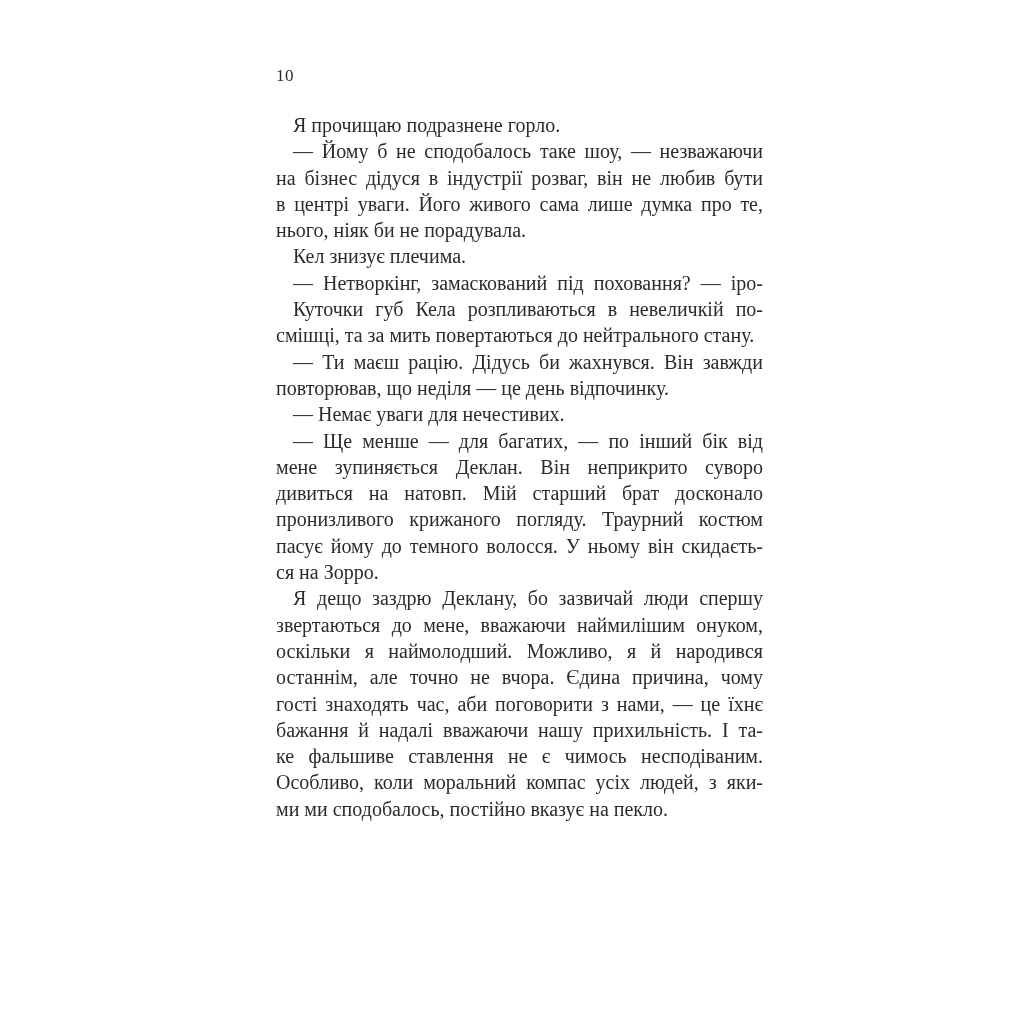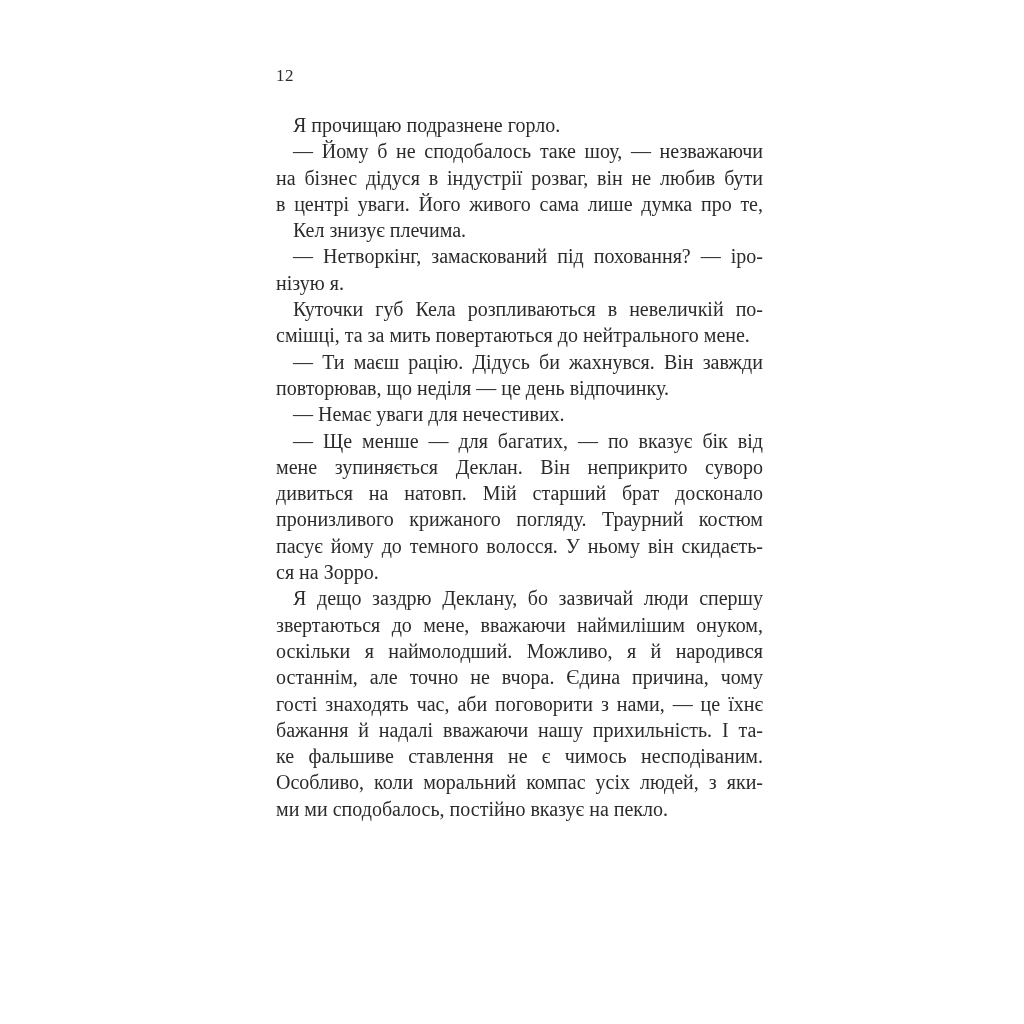--- a/index.html
+++ b/index.html
@@ -47,50 +47,50 @@
     -moz-text-align-last: justify;
   }
   .line.fl {
     text-indent: 17px;
   }
 </style>
 </head>
 <body>
 
 <div class="page">
-  <div class="page-number">12</div>
+  <div class="page-number">10</div>
   <div class="text-block" id="text-block">
       <div class="para">
         <div class="line fl">Я прочищаю подразнене горло.</div>
       </div>
       <div class="para">
         <div class="line fl jl">— Йому б не сподобалось таке шоу, — незважаючи</div>
         <div class="line jl">на бізнес дідуся в індустрії розваг, він не любив бути</div>
         <div class="line jl">в центрі уваги. Його живого сама лише думка про те,</div>
+        <div class="line">нього, ніяк би не порадувала.</div>
       </div>
       <div class="para">
         <div class="line fl">Кел знизує плечима.</div>
       </div>
       <div class="para">
         <div class="line fl jl">— Нетворкінг, замаскований під поховання? — іро-</div>
-        <div class="line">нізую я.</div>
       </div>
       <div class="para">
         <div class="line fl jl">Куточки губ Кела розпливаються в невеличкій по-</div>
-        <div class="line">смішці, та за мить повертаються до нейтрального мене.</div>
+        <div class="line">смішці, та за мить повертаються до нейтрального стану.</div>
       </div>
       <div class="para">
         <div class="line fl jl">— Ти маєш рацію. Дідусь би жахнувся. Він завжди</div>
         <div class="line">повторював, що неділя — це день відпочинку.</div>
       </div>
       <div class="para">
         <div class="line fl">— Немає уваги для нечестивих.</div>
       </div>
       <div class="para">
-        <div class="line fl jl">— Ще менше — для багатих, — по вказує бік від</div>
+        <div class="line fl jl">— Ще менше — для багатих, — по інший бік від</div>
         <div class="line jl">мене зупиняється Деклан. Він неприкрито суворо</div>
         <div class="line jl">дивиться на натовп. Мій старший брат досконало</div>
         <div class="line jl">пронизливого крижаного погляду. Траурний костюм</div>
         <div class="line jl">пасує йому до темного волосся. У ньому він скидаєть-</div>
         <div class="line">ся на Зорро.</div>
       </div>
       <div class="para">
         <div class="line fl jl">Я дещо заздрю Деклану, бо зазвичай люди спершу</div>
         <div class="line jl">звертаються до мене, вважаючи наймилішим онуком,</div>
         <div class="line jl">оскільки я наймолодший. Можливо, я й народився</div>

